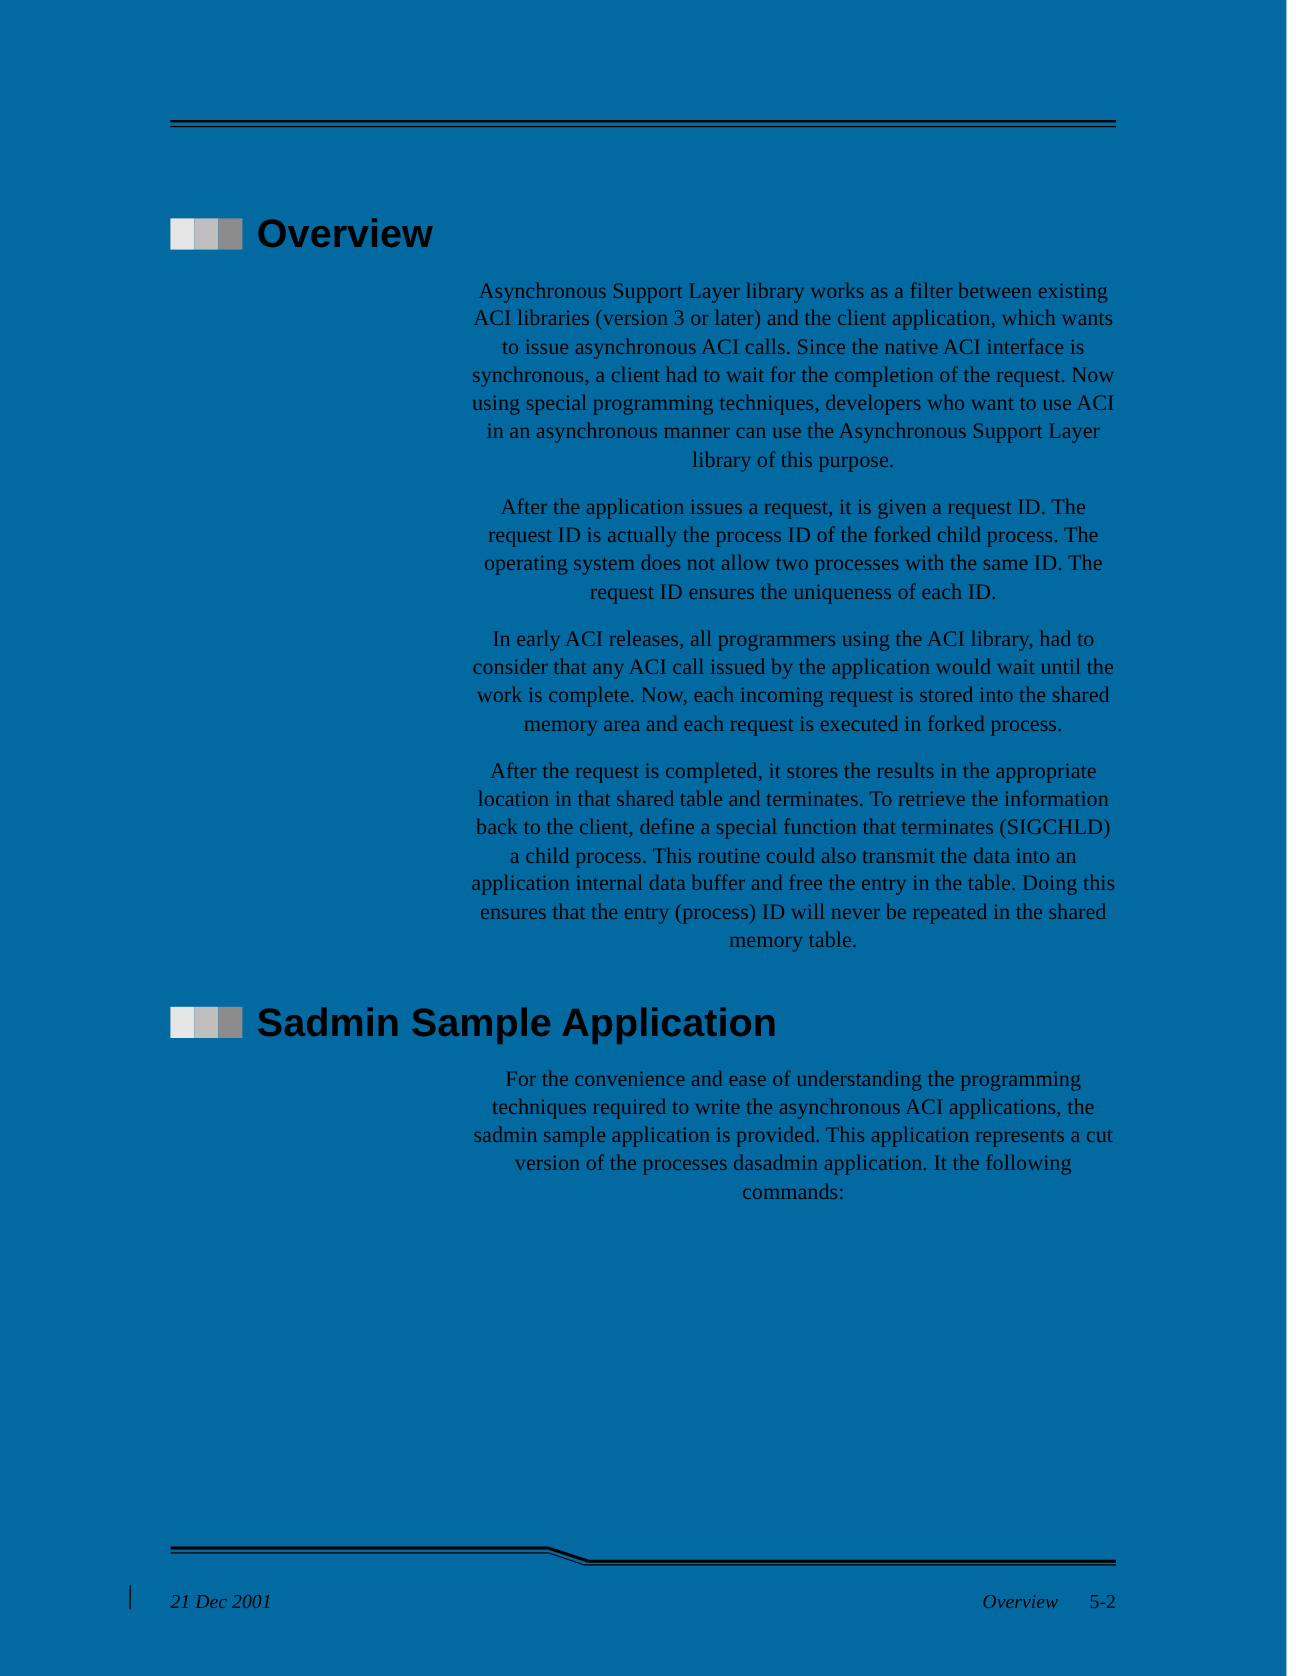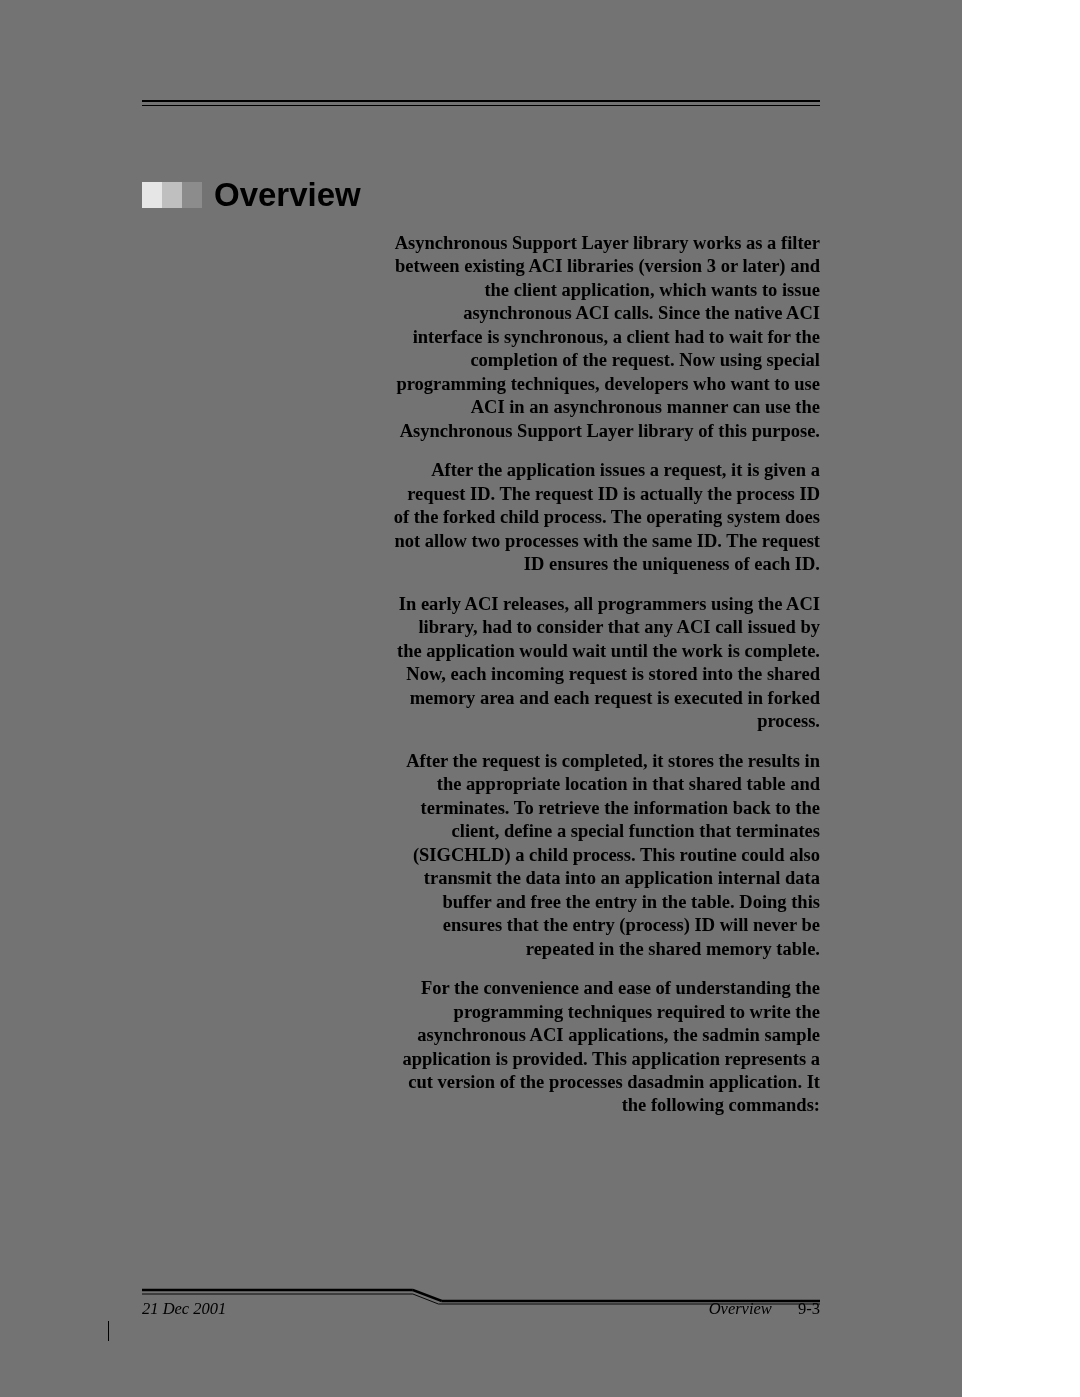--- a/index.html
+++ b/index.html
@@ -4,24 +4,24 @@
 <style>
   * { box-sizing: border-box; }
   html, body {
     margin: 0;
     padding: 0;
     background: #ffffff;
     font-family: "Palatino Linotype", "Book Antiqua", Palatino, Georgia, serif;
     color: #000;
   }
   .page {
-    width: 962px;
+    width: 1072px;
     height: 1397px;
     position: relative;
-    background: #737373;
+    background: #0369a1;
   }
   .top-rule {
     position: absolute;
     left: 142px;
     right: 142px;
     top: 100px;
   }
   .rule-double {
     border-top: 2.5px solid #000;
     height: 0;
@@ -76,22 +76,21 @@
   .lead-blocks.blk-lg .lb { width: 20px; }
   .lead-blocks.blk-sm .lb { width: 15px; }
   .body-col {
     margin-left: 250px;
     margin-right: 0;
   }
   .para {
     font-size: 18.5px;
     line-height: 1.27;
     margin: 0 0 16px 0;
-    text-align: right;
-    font-weight: bold;
+    text-align: center;
   }
   ul.bullets {
     margin: 0 0 14px 0;
     padding: 0 0 0 28px;
   }
   ul.bullets li {
     font-size: 18.5px;
     line-height: 1.35;
     margin: 0 0 10px 0;
     padding-left: 6px;
@@ -105,21 +104,21 @@
   }
   .footer-rule svg {
     display: block;
     width: 100%;
     height: 18px;
   }
   .footer-text {
     position: absolute;
     left: 142px;
     right: 142px;
-    bottom: 78px;
+    bottom: 52px;
     font-style: italic;
     font-size: 16.5px;
     display: flex;
     justify-content: space-between;
     align-items: baseline;
   }
   .footer-right .sec {
     font-style: italic;
   }
   .footer-right .pg {
@@ -160,20 +159,28 @@
       <p class="para">Asynchronous Support Layer library works as a filter between existing ACI libraries (version 3 or later) and the client application, which wants to issue asynchronous ACI calls. Since the native ACI interface is synchronous, a client had to wait for the completion of the request. Now using special programming techniques, developers who want to use ACI in an asynchronous manner can use the Asynchronous Support Layer library of this purpose.</p>
     </div>
 
 
     <div class="body-col">
       <p class="para">After the application issues a request, it is given a request ID. The request ID is actually the process ID of the forked child process. The operating system does not allow two processes with the same ID. The request ID ensures the uniqueness of each ID.</p>
       <p class="para">In early ACI releases, all programmers using the ACI library, had to consider that any ACI call issued by the application would wait until the work is complete. Now, each incoming request is stored into the shared memory area and each request is executed in forked process.</p>
       <p class="para">After the request is completed, it stores the results in the appropriate location in that shared table and terminates. To retrieve the information back to the client, define a special function that terminates (SIGCHLD) a child process. This routine could also transmit the data into an application internal data buffer and free the entry in the table. Doing this ensures that the entry (process) ID will never be repeated in the shared memory table.</p>
     </div>
 
+    <h1 class="h1 h1-gap">
+      <span class="lead-blocks blk-lg">
+        <span class="lb lb1"></span>
+          <span class="lb lb2"></span>
+          <span class="lb lb3"></span>
+      </span>
+      <span>Sadmin Sample Application</span>
+    </h1>
 
     <div class="body-col">
       <p class="para">For the convenience and ease of understanding the programming techniques required to write the asynchronous ACI applications, the sadmin sample application is provided. This application represents a cut version of the processes dasadmin application. It the following commands:</p>
     </div>
 
   </div>
 
   <div class="footer-rule">
     <svg viewBox="0 0 796 18" preserveAspectRatio="none">
       <line x1="0" y1="3" x2="318" y2="3" stroke="#000" stroke-width="2.5"></line>
@@ -182,19 +189,19 @@
       <line x1="318" y1="7" x2="348" y2="17" stroke="#000" stroke-width="1"></line>
       <line x1="352" y1="14" x2="796" y2="14" stroke="#000" stroke-width="2.5"></line>
       <line x1="348" y1="17" x2="796" y2="17" stroke="#000" stroke-width="1"></line>
     </svg>
   </div>
 
   <div class="footer-text">
     <span>21 Dec 2001</span>
     <span class="footer-right">
       <span class="sec">Overview</span>
-      <span class="pg">9-3</span>
+      <span class="pg">5-2</span>
     </span>
   </div>
 
   <div class="revbar"></div>
 
 </div>
 
 </body></html>

